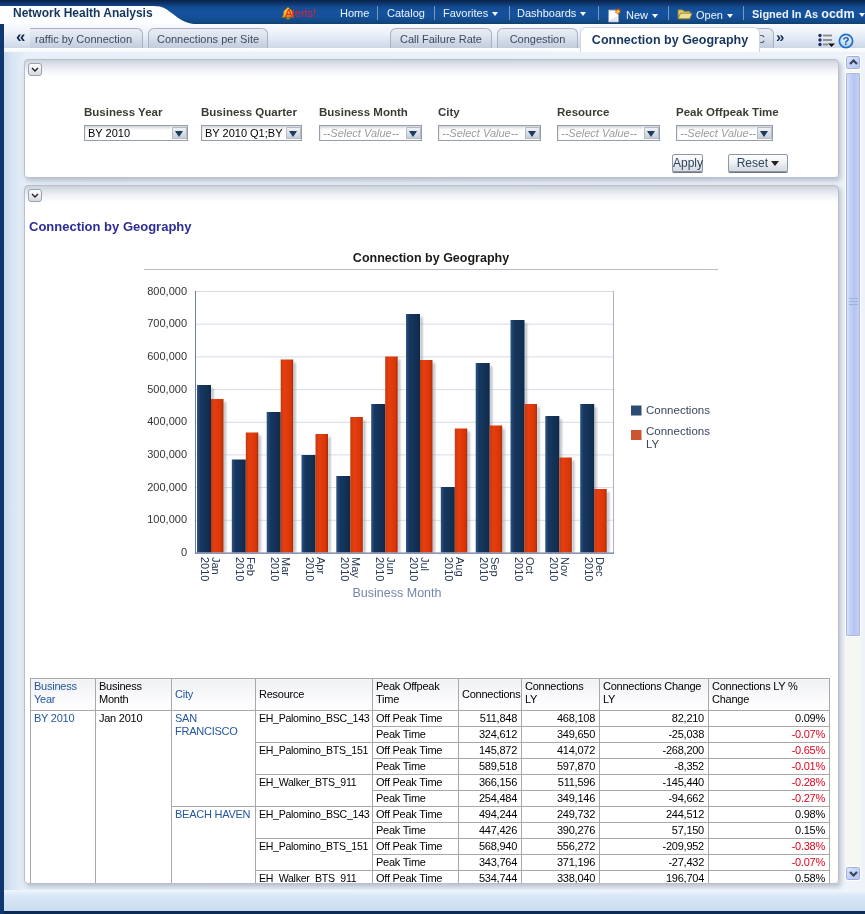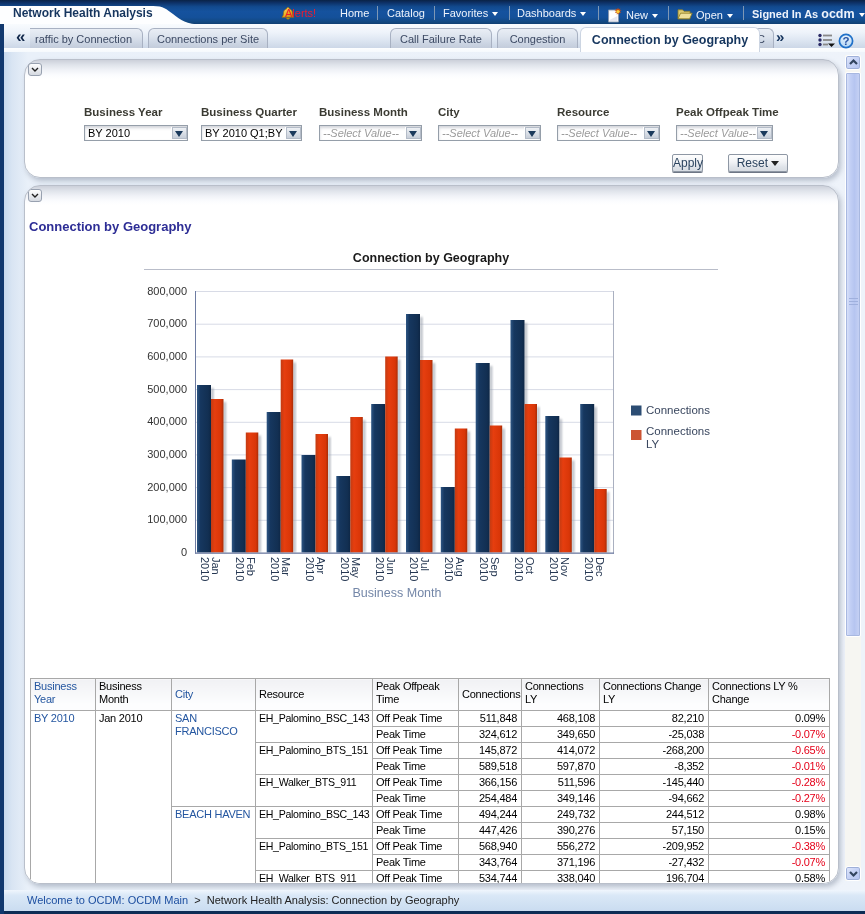--- a/index.html
+++ b/index.html
@@ -30,21 +30,21 @@
 #chevL { left:16px; top:27px; font-size:17px; font-weight:bold; color:#102649; }
 #chevR { left:776px; top:28px; font-size:15px; font-weight:bold; color:#14335c; z-index:6;}
 
 
 #leftborder { left:0; top:24px; width:4px; height:890px; background:#11386e; z-index:50;}
 #botnavy { left:0; top:911px; width:865px; height:3px; background:#0d2c55; z-index:49;}
 
 
 #content { left:0; top:52px; width:865px; height:838px;
   background:linear-gradient(90deg,#c7d8ed 4px,#d9e5f3 12px,#e9f0f9 28px,#eef3fa 100%); }
-.panel { left:24px; width:815px; background:#ffffff; border:1px solid #b9bfca; border-radius:16px;
+.panel { left:24px; width:815px; background:#ffffff; border:1px solid #b9bfca; border-radius:4px;
   box-shadow:2px 3px 5px rgba(120,130,150,0.45); }
 #panel1 { top:7px; height:119px; background:linear-gradient(180deg,#ccd0da 0px,#e0e4eb 5px,#f0f2f7 10px,#fbfcfe 15px,#ffffff 19px);}
 #panel2 { top:133px; height:699px; background:linear-gradient(180deg,#ccd0da 0px,#e0e4eb 5px,#f0f2f7 10px,#fbfcfe 15px,#ffffff 19px); overflow:hidden;}
 .minbtn { width:14px; height:13px; border:1px solid #98a1b0; border-radius:3px;
   background:linear-gradient(180deg,#ffffff 0%,#e9ebef 50%,#d6dae1 100%); z-index:3;}
 .minbtn svg { display:block; margin:3px auto 0; }
 
 
 .plabel { font-size:11.5px; font-weight:bold; color:#3b3b33; white-space:nowrap; }
 .combo { height:16px; border:1px solid #959ea9; background:#ffffff; box-shadow:inset 0 2px 3px rgba(50,60,85,0.22); font-size:11px; color:#000;
@@ -432,18 +432,17 @@
 <div class="abs" id="sthumb">
       <div style="position:absolute;left:3px;top:225px;width:9px;height:1px;background:#9fb0dd;box-shadow:0 3px 0 #9fb0dd,0 6px 0 #9fb0dd;"></div>
     </div>
 <div class="abs sbtn" style="top:866px;">
       <svg class="sarr" viewBox="0 0 9 9">
         <path d="M1,3 L4.5,6.5 L8,3" fill="none" stroke="#33455f" stroke-width="2.2"></path>
       </svg>
     </div>
 
 <div class="abs" id="statusbar2"></div>
-<div class="abs" id="stattext"><a>Welcome to OCDM: OCDM Main</a>&nbsp; &gt; &nbsp;Network Health Analysis: Connection by Geography</div>
 
 <div class="abs" id="leftborder"></div>
 <div class="abs" id="botnavy"></div>
 
 </div>
 
 </body></html>

